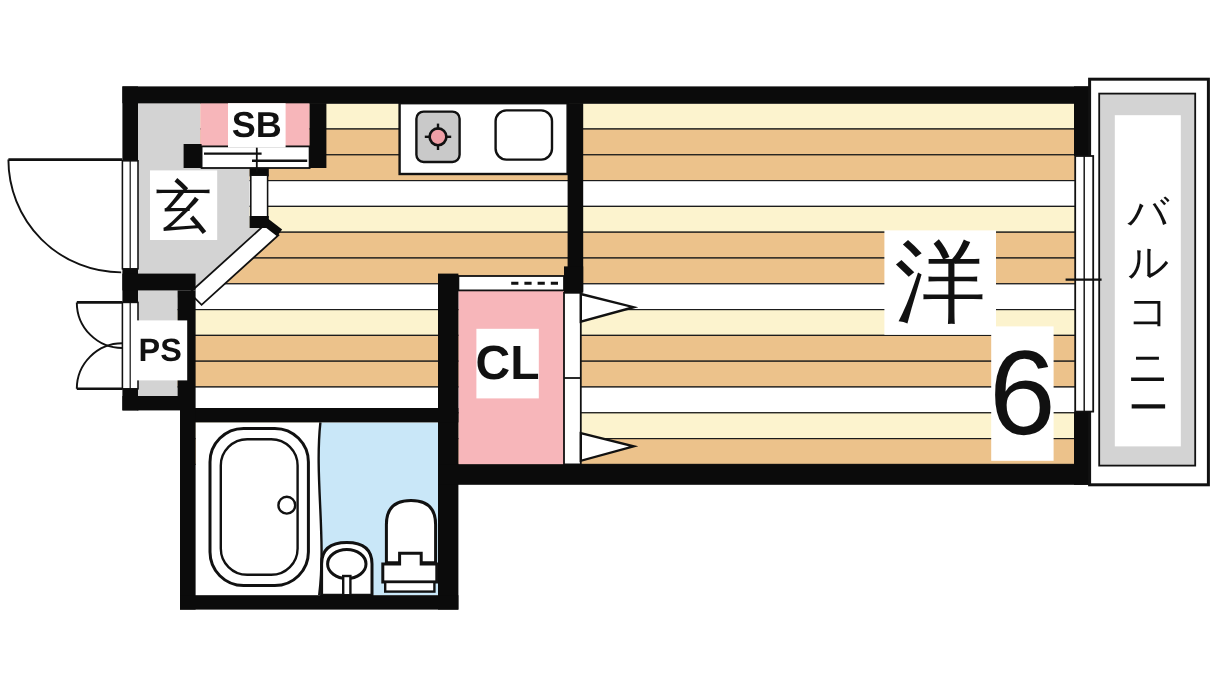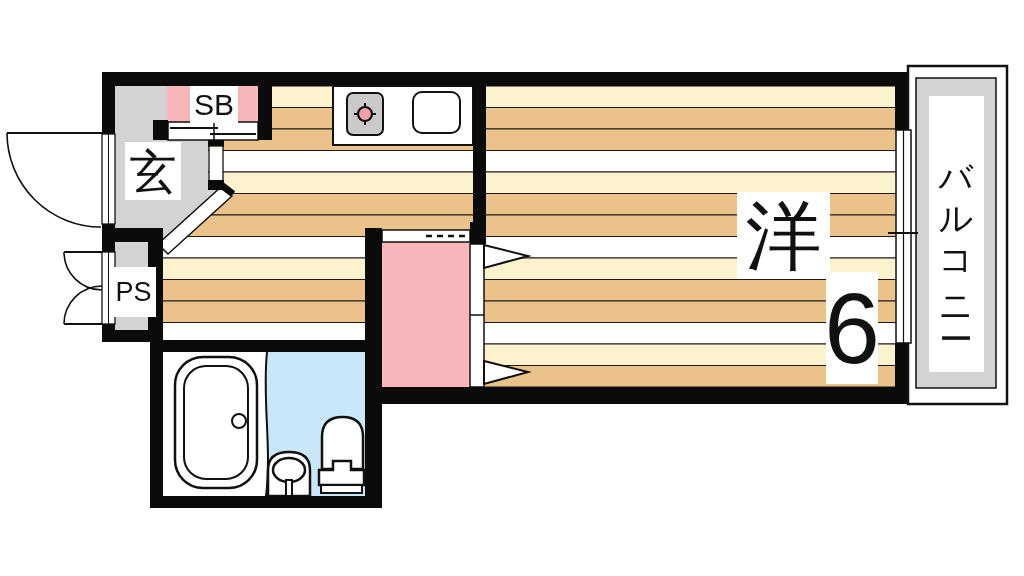--- a/index.html
+++ b/index.html
@@ -24,21 +24,21 @@
   .cream{fill:var(--c-cream);stroke:#1b1b1b;stroke-width:1;}
   .wht{fill:#ffffff;stroke:#1b1b1b;stroke-width:1;}
   .pink{fill:var(--c-pink);}
   .gray{fill:var(--c-gray);}
   .fixture{fill:#ffffff;stroke:var(--c-line);stroke-width:2.5;}
   .lbl{
     position:absolute;display:flex;align-items:center;justify-content:center;
     background:#ffffff;color:#111;line-height:1;white-space:nowrap;
   }
   .lbl-kanji{font-weight:500;}
-  .lbl-latin{font-weight:normal;}
+  .lbl-latin{font-weight:bold;}
   #lbl-balcony{
     writing-mode:vertical-rl;text-orientation:upright;
     letter-spacing:7px;font-weight:500;
   }
 </style>
 </head>
 <body>
 
 <div id="plan">
   <svg width="1024" height="576" viewBox="0 0 1024 576">
@@ -161,19 +161,20 @@
       <line x1="888" y1="233" x2="918" y2="233" stroke="#111" stroke-width="2"></line>
     </g>
   </svg>
 
   <div class="lbl lbl-kanji" id="lbl-entrance" style="left:125px;top:142px;width:56px;height:58px;font-size:47px;">玄</div>
 
   <div class="lbl lbl-latin" id="lbl-sb" style="left:190px;top:86px;width:48px;height:37px;font-size:30px;">SB</div>
 
   <div class="lbl lbl-latin" id="lbl-ps" style="left:111px;top:267px;width:45px;height:50px;font-size:27px;">PS</div>
 
+  <div class="lbl lbl-latin" id="lbl-cl" style="left:397px;top:274px;width:52px;height:58px;font-size:40px;">CL</div>
 
   <div class="lbl lbl-kanji" id="lbl-room" style="left:737px;top:192px;width:93px;height:87px;font-size:76px;">洋</div>
 
   <div class="lbl" id="lbl-size" style="left:826px;top:272px;width:52px;height:112px;font-size:100px;font-weight:500;">6</div>
 
   <div class="lbl" id="lbl-balcony" style="left:929px;top:96px;width:55px;height:276px;font-size:34px;">バルコニー</div>
 </div>
 
 </body></html>

